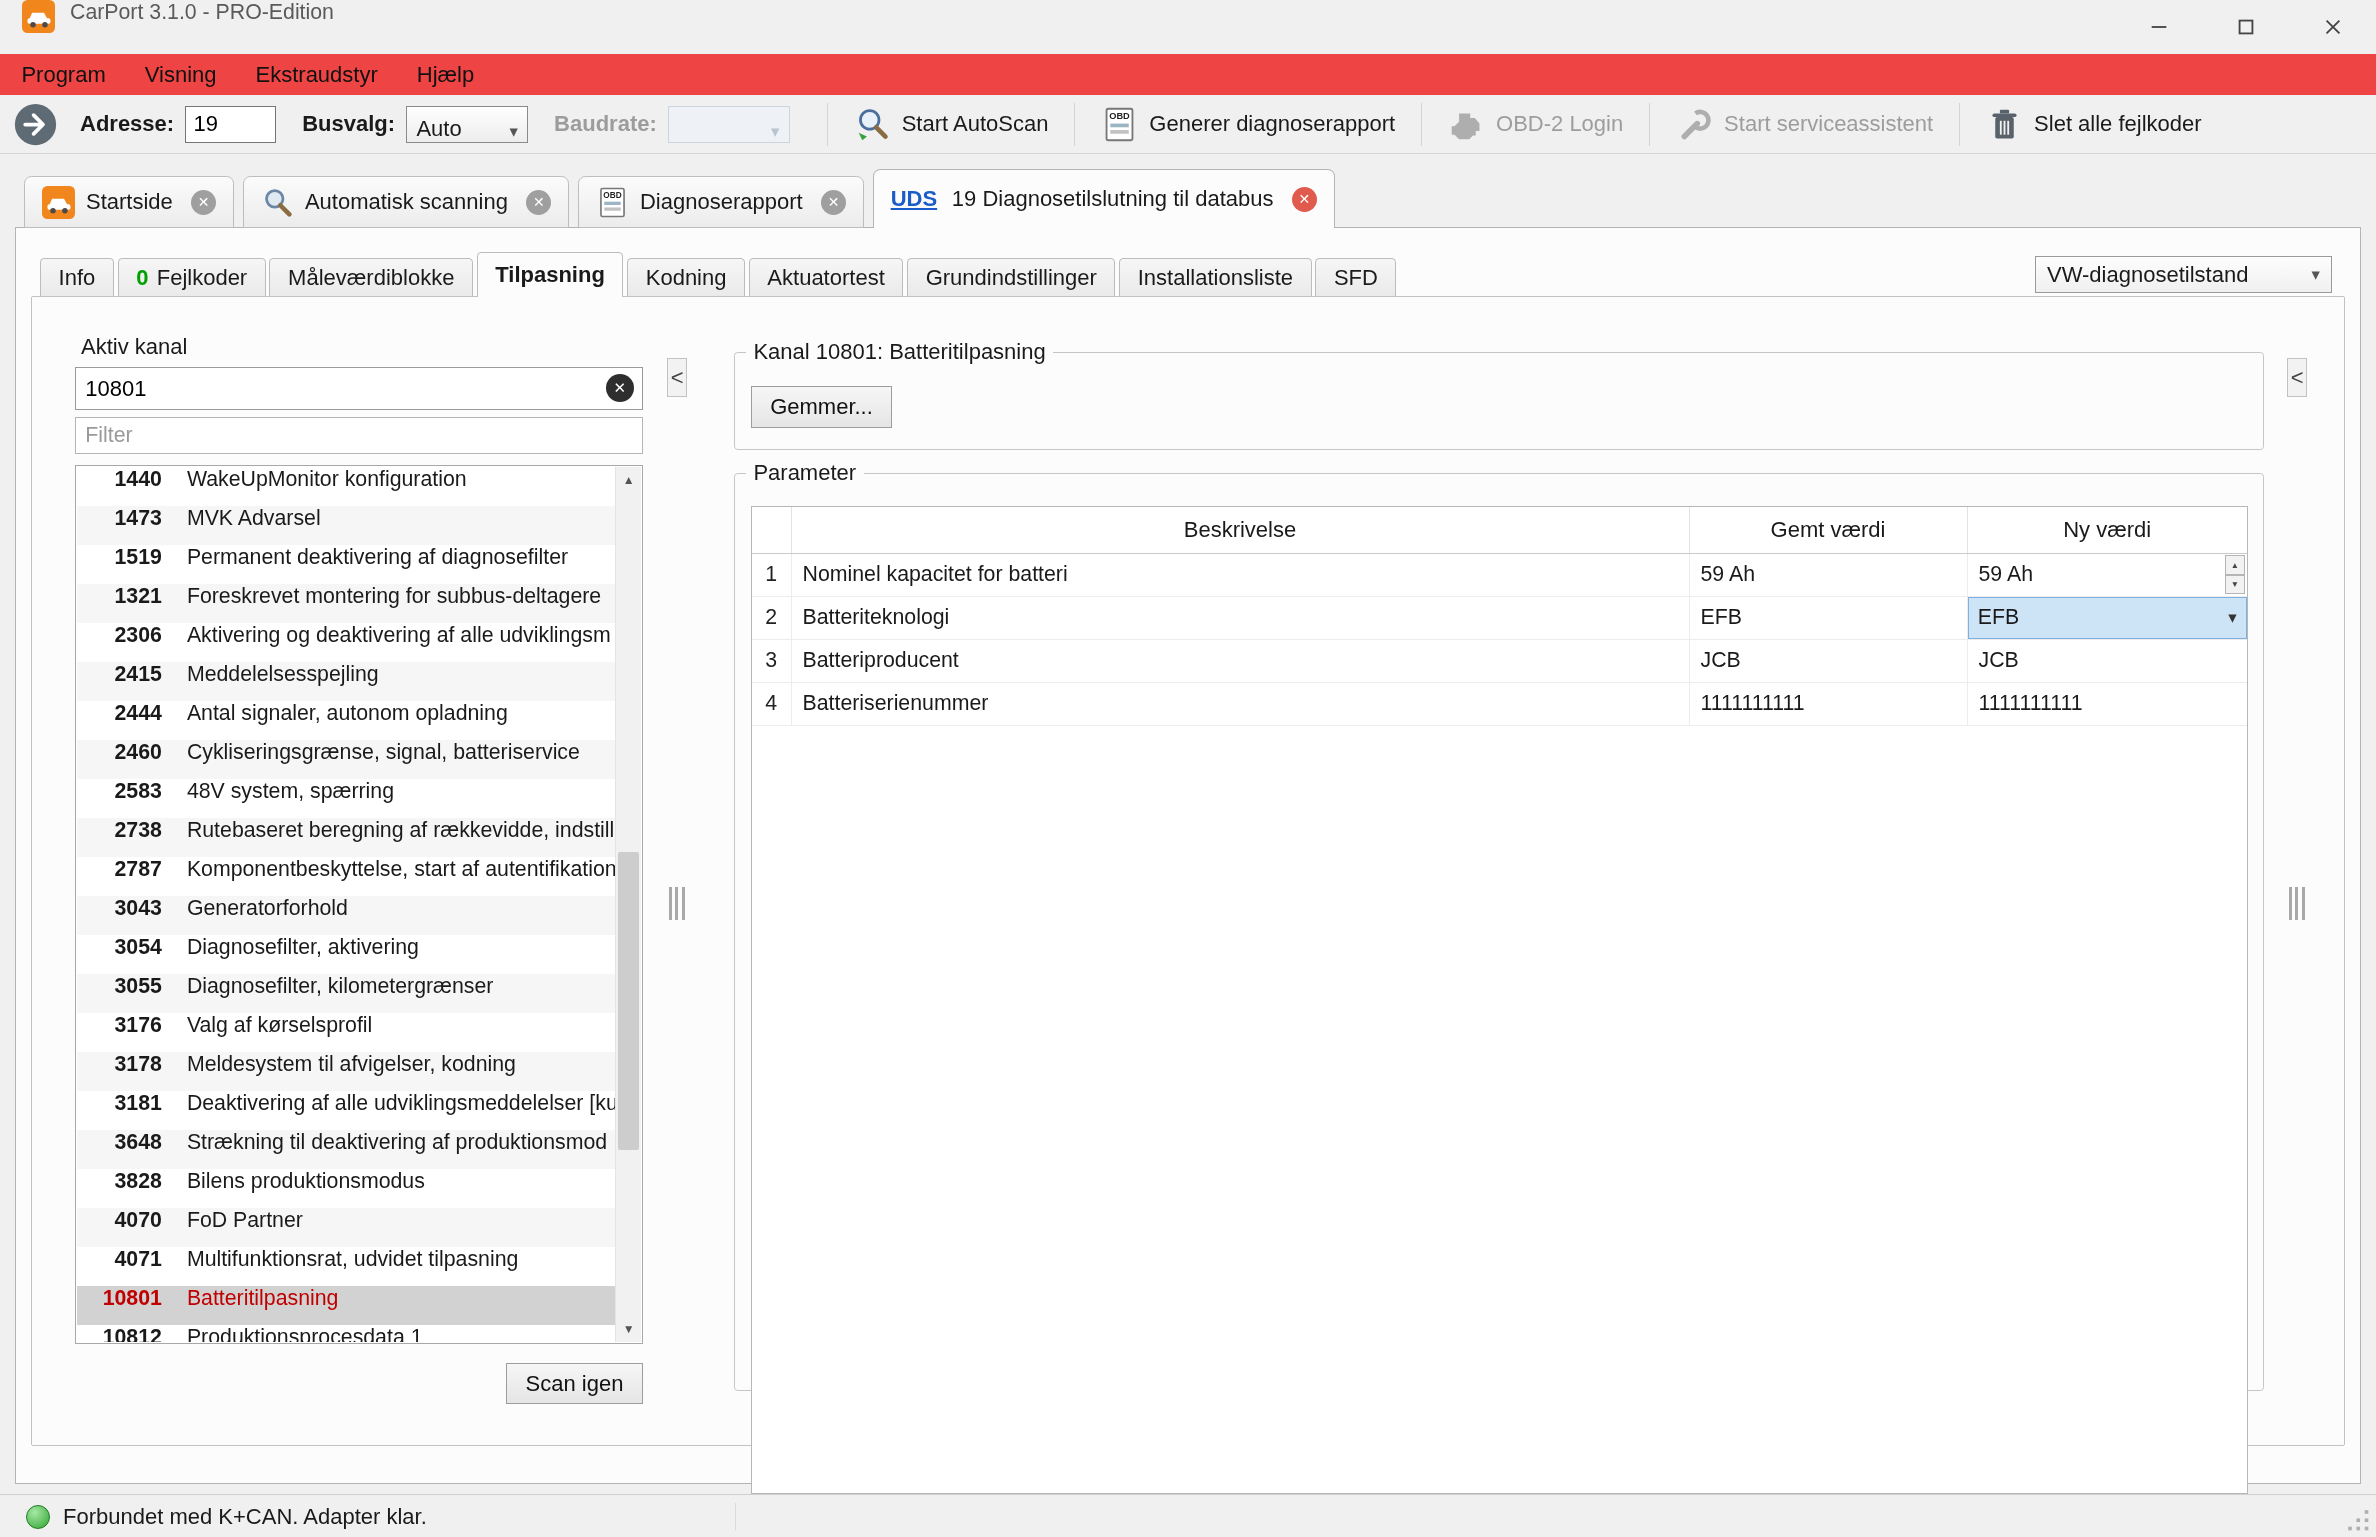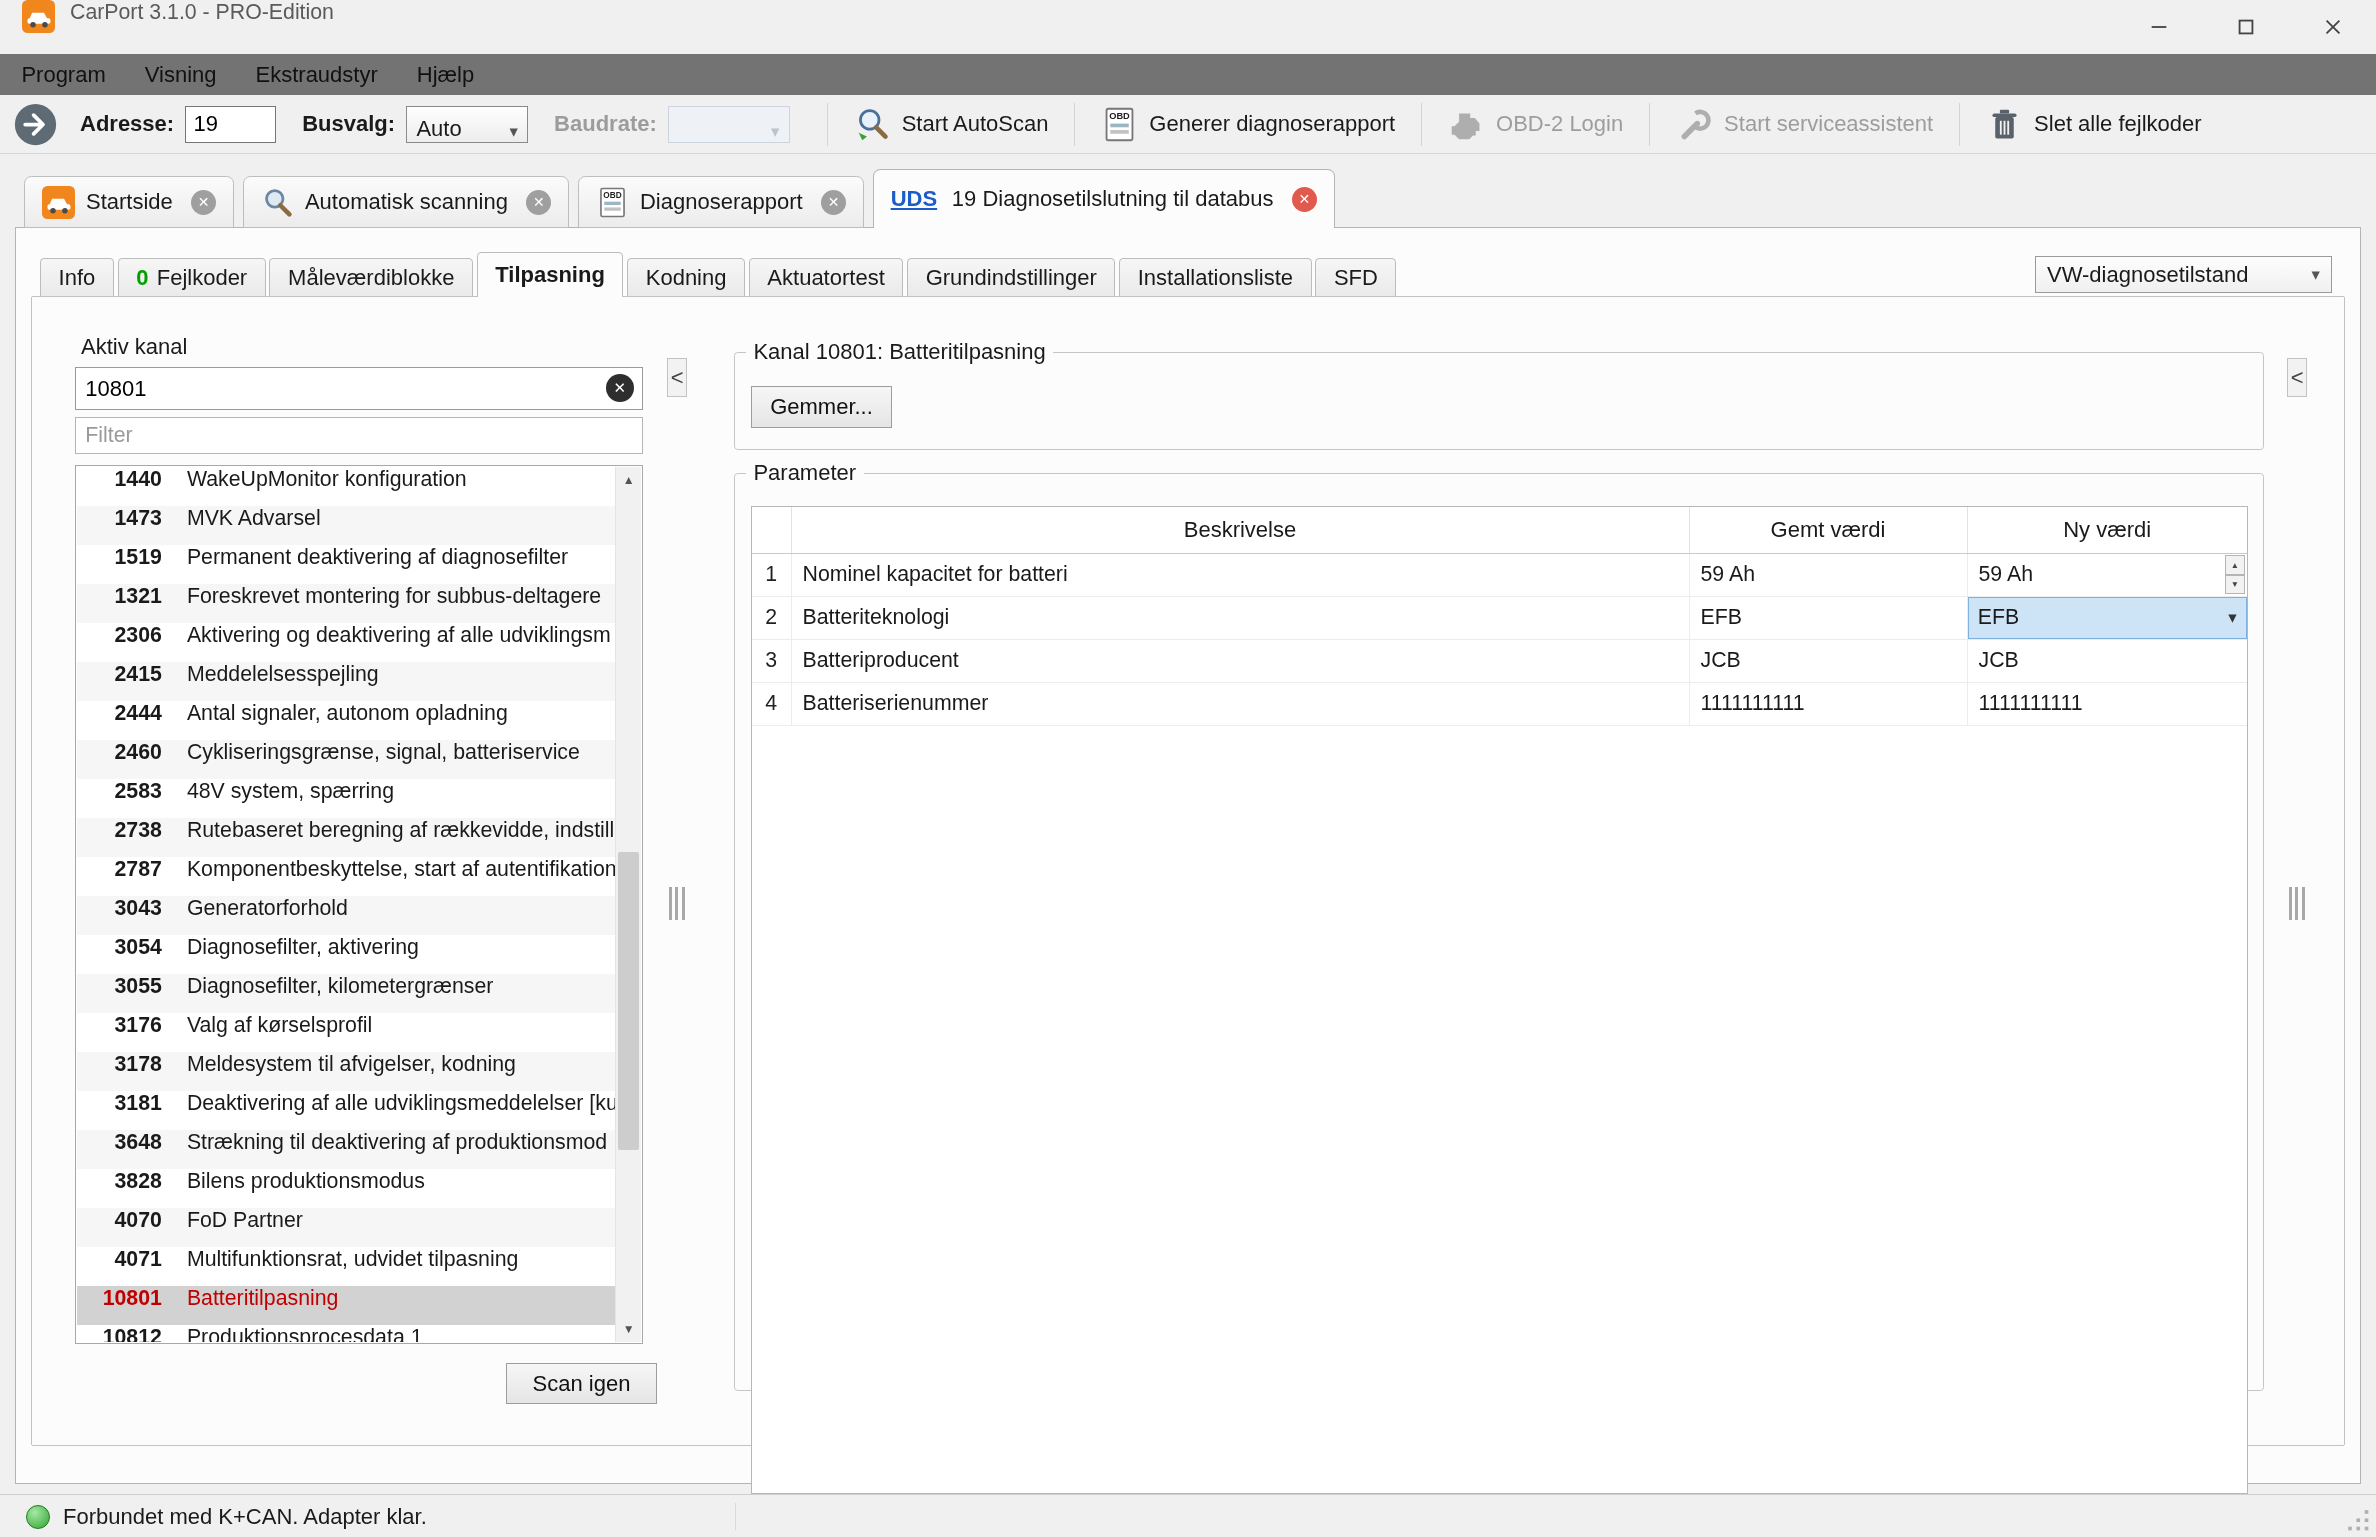--- a/index.html
+++ b/index.html
@@ -10,21 +10,21 @@
   }
 
   
   .titlebar { height:54px; display:flex; align-items:flex-start; padding-left:22px; background:#f0f0f0; }
   .app-icon { width:33px; height:33px; display:inline-flex; flex:none; }
   .title-text { margin-left:15px; font-size:21.3px; color:#5a5a5a; }
   .win-controls { margin-left:auto; display:flex; align-self:stretch; }
   .win-btn { width:87px; display:flex; align-items:center; justify-content:center; }
 
   
-  .menubar { height:41px; display:flex; align-items:center; background:#737373; padding-left:1.9px; }
+  .menubar { height:41px; display:flex; align-items:center; background:#ef4444; padding-left:1.9px; }
   .menu-item { padding:0 19.5px; font-size:22px; color:#111; }
 
   
   .toolbar { height:59px; display:flex; align-items:center; background:#f0f0f0; border-bottom:0.9px solid #d6d6d6; padding-left:13px; }
   .nav-circle { width:45px; height:45px; margin-right:22px; flex:none; }
   .tb-label { font-weight:bold; font-size:22px; margin-right:11px; white-space:nowrap; }
   .tb-label.disabled { color:#9c9c9c; }
   .tb-input { width:91px; height:37px; border:0.9px solid #767676; font-size:22px; padding:0 7.4px; font-family:inherit; background:#fff; margin-right:26px; }
   .tb-select { width:122px; height:37px; border:0.9px solid #8a8a8a; background:linear-gradient(#fefefe,#ededed); display:flex; align-items:flex-end; padding:0 9.3px; font-size:22px; margin-right:26px; }
   .tb-select .chev { margin-left:auto; color:#555; font-size:16.7px; }
@@ -74,21 +74,21 @@
   .ch-row:nth-child(even) { background:#f6f6f6; }
   .ch-row.selected { background:#d2d2d2; }
   .ch-row.selected .ch-num, .ch-row.selected .ch-label { color:#c00000; }
   .ch-num { width:85px; flex:none; text-align:right; font-weight:bold; }
   .ch-label { margin-left:25px; white-space:nowrap; overflow:hidden; flex:1; }
   .list-scrollbar { position:absolute; top:0.9px; bottom:0.9px; right:0.9px; width:26px; background:#f1f1f1; border-left:0.9px solid #e4e4e4; }
   .sb-arrow { position:absolute; top:0; left:0; right:0; height:26px; display:flex; align-items:center; justify-content:center; font-size:12px; color:#555; }
   .sb-arrow.sb-bottom { top:auto; bottom:0; }
   .sb-thumb { position:absolute; left:1.9px; right:1.9px; top:44%; height:34%; background:#cdcdcd; border-radius:1.9px; }
   .btn { border:0.9px solid #9d9d9d; background:linear-gradient(#f6f6f6,#e5e5e5); font-size:22px; font-family:inherit; color:#111; }
-  .scan-btn { position:absolute; left:490px; top:1135px; width:151px; height:41px; }
+  .scan-btn { position:absolute; left:490px; top:1135px; width:137px; height:41px; }
 
   
   .vsplit-btn { position:absolute; width:20.4px; height:39px; border:0.9px solid #c2c2c2; background:#f2f2f2; display:flex;
                 align-items:center; justify-content:center; font-size:22px; color:#444; }
   .vsplit-btn.pos-left { left:651px; top:130px; }
   .vsplit-btn.pos-right { left:2271px; top:130px; }
   .vsplit-grip { position:absolute; display:flex; gap:3.7px; }
   .vsplit-grip.pos-left { left:653px; top:659px; }
   .vsplit-grip.pos-right { left:2273px; top:659px; }
   .vsplit-grip i { display:block; width:2.8px; height:33px; background:#a8a8a8; }

